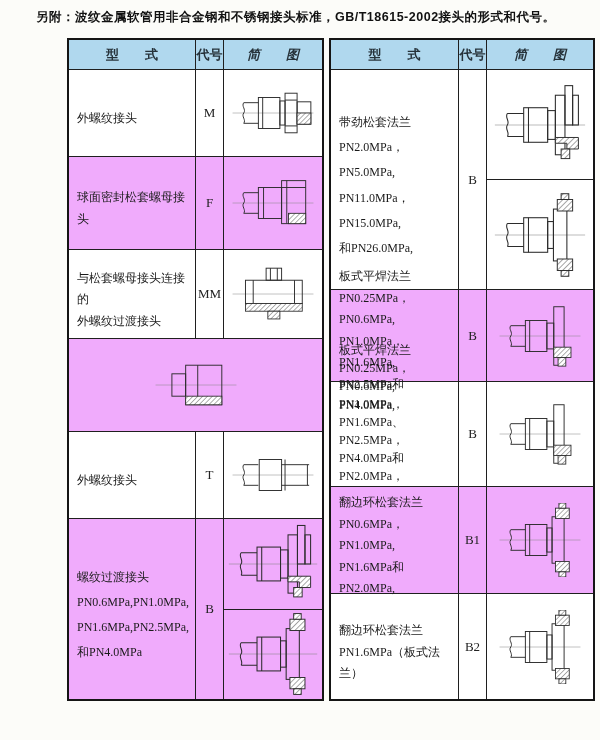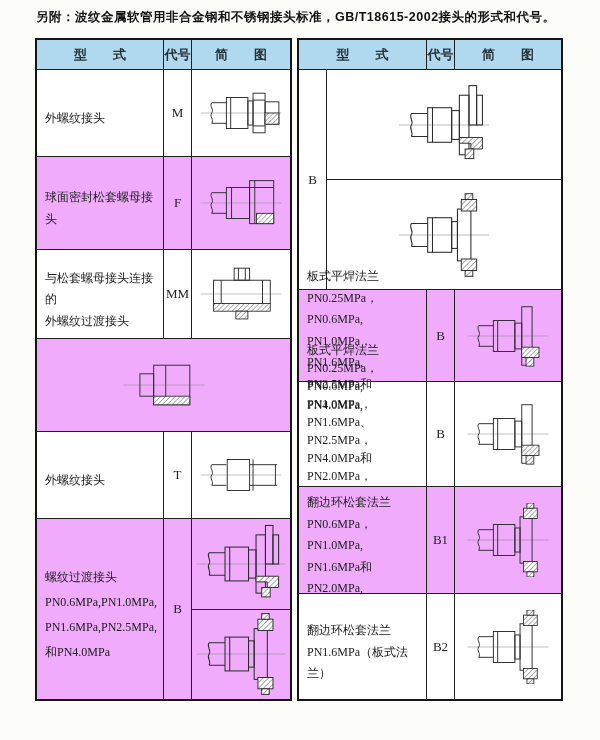--- a/index.html
+++ b/index.html
@@ -13,21 +13,21 @@
   }
   .page{position:absolute;left:0;top:0;width:600px;height:740px;overflow:hidden;}
   .note{
     position:absolute;left:36px;top:9px;width:540px;
     font-size:12.5px;font-weight:700;letter-spacing:0.5px;color:#111;
   }
   .tbl{
     position:absolute;top:38px;
     border:2px solid #151515;background:#ffffff;
     box-sizing:border-box;
-    display:flex;flex-direction:column;
+    display:flex;flex-direction:column;margin-left:32px;
   }
   #tbl-left{left:35px;width:257px;height:663px;}
   #tbl-right{left:297px;width:266px;height:663px;}
   .row{
     display:flex;box-sizing:border-box;
     border-bottom:1px solid #1f1f1f;
     flex:0 0 auto;
   }
   .row:last-child{border-bottom:none;flex:1 1 auto;}
   .hd{background:#b0d8ee;}
@@ -39,21 +39,21 @@
   .c-type{padding:16px 4px 4px 8px;
     font-family:"Liberation Serif", serif;
     font-size:12px;line-height:1.8;white-space:pre-line;
   }
   #tbl-left .c-type{width:127px;}
   #tbl-right .c-type{width:128px;}
   .c-code{width:28px;justify-content:center;
     font-family:"Liberation Serif", serif;font-size:13px;color:#222;
   }
   .c-diag{flex:1;border-right:none;justify-content:center;
-    flex-direction:column;padding:0;align-items:center;
+    flex-direction:column;padding:0;align-items:center;font-style:italic;
   }
   .hd .cell{justify-content:center;padding:0;
     font-size:13px;font-weight:600;color:#26323a;white-space:pre;
     font-family:"Liberation Sans", sans-serif;line-height:1;
   }
   .loose .c-type{line-height:2.1;}
   .tight .c-type{line-height:1.5;}
   .diag-half{width:100%;flex:1;display:flex;align-items:center;justify-content:center;box-sizing:border-box;}
   .diag-half.first{border-bottom:1px solid #1f1f1f;}
   .c-diag svg{width:94px;height:74px;display:block;}
@@ -253,20 +253,24 @@
   </div>
 
   <div class="tbl" id="tbl-right">
     <div class="row hd" style="height:30px">
       <div class="cell c-type">型　　式</div>
       <div class="cell c-code">代号</div>
       <div class="cell c-diag">简　　图</div>
     </div>
 
     <div class="row loose tall" style="height:220px">
+      <div class="cell c-type">带劲松套法兰
+PN2.0MPa，PN5.0MPa,
+PN11.0MPa，PN15.0MPa,
+和PN26.0MPa,</div>
       <div class="cell c-code">B</div>
       <div class="cell c-diag">
         <div class="diag-half first">
             <svg viewBox="0 0 100 86" xmlns="http://www.w3.org/2000/svg">
               <defs>
                 <pattern id="hatch7" width="4" height="4" patternUnits="userSpaceOnUse" patternTransform="rotate(45)">
                   <rect width="4" height="4" fill="#ffffff"></rect>
                   <line x1="0" y1="0" x2="0" y2="4" stroke="#555" stroke-width="1.1"></line>
                 </pattern>
               </defs>

